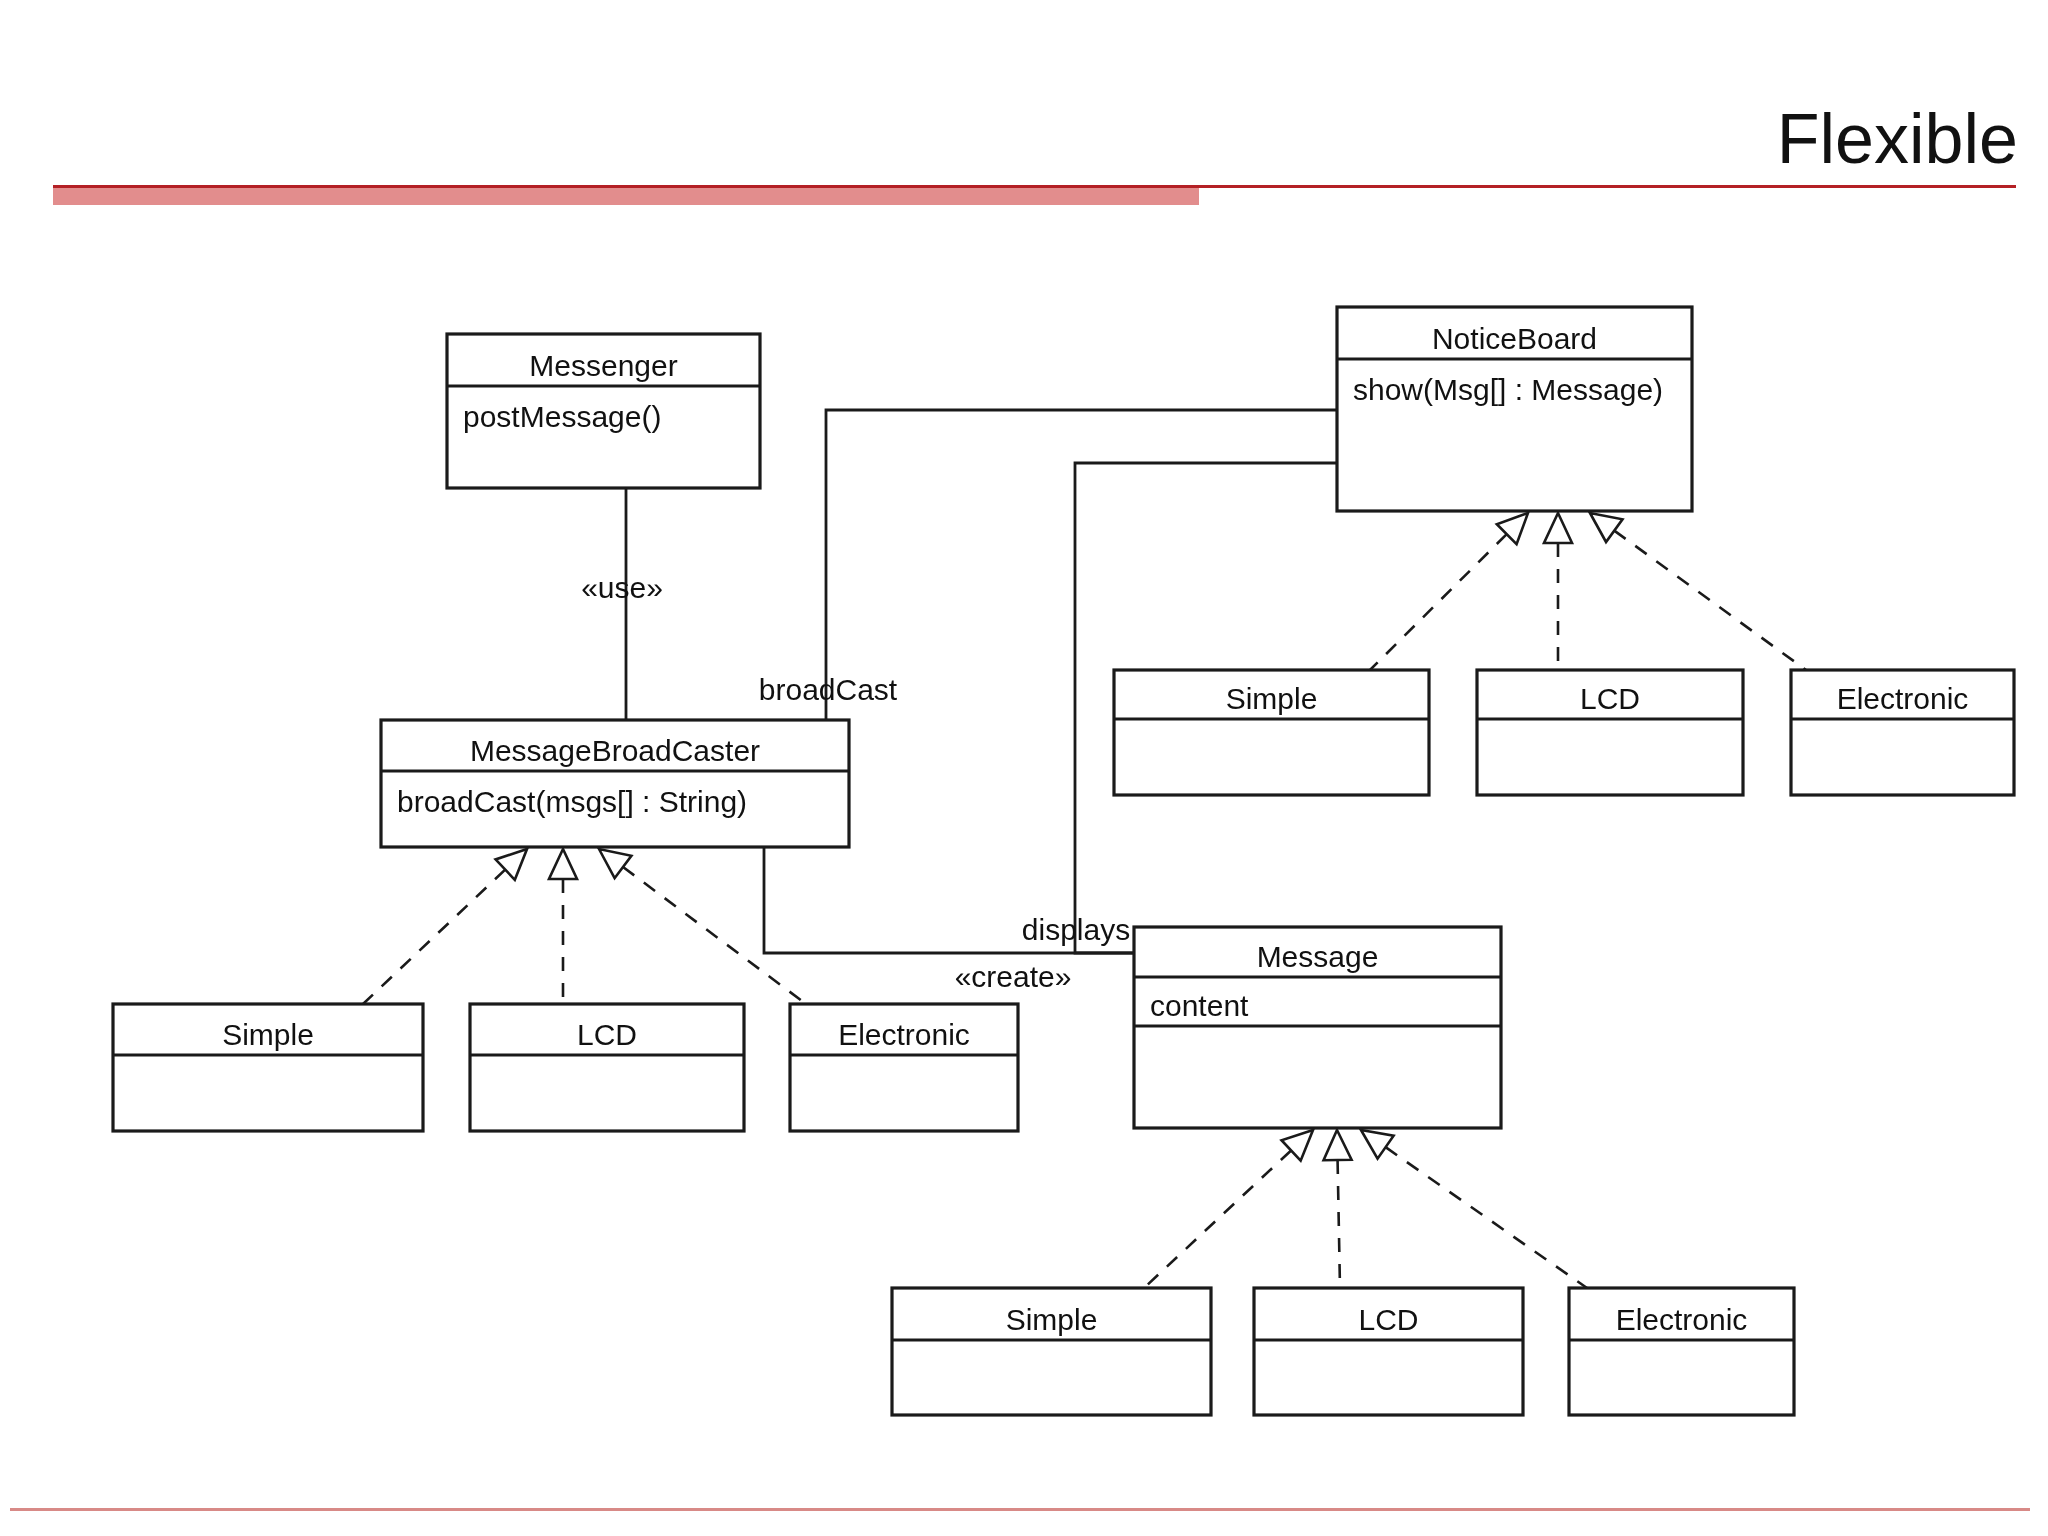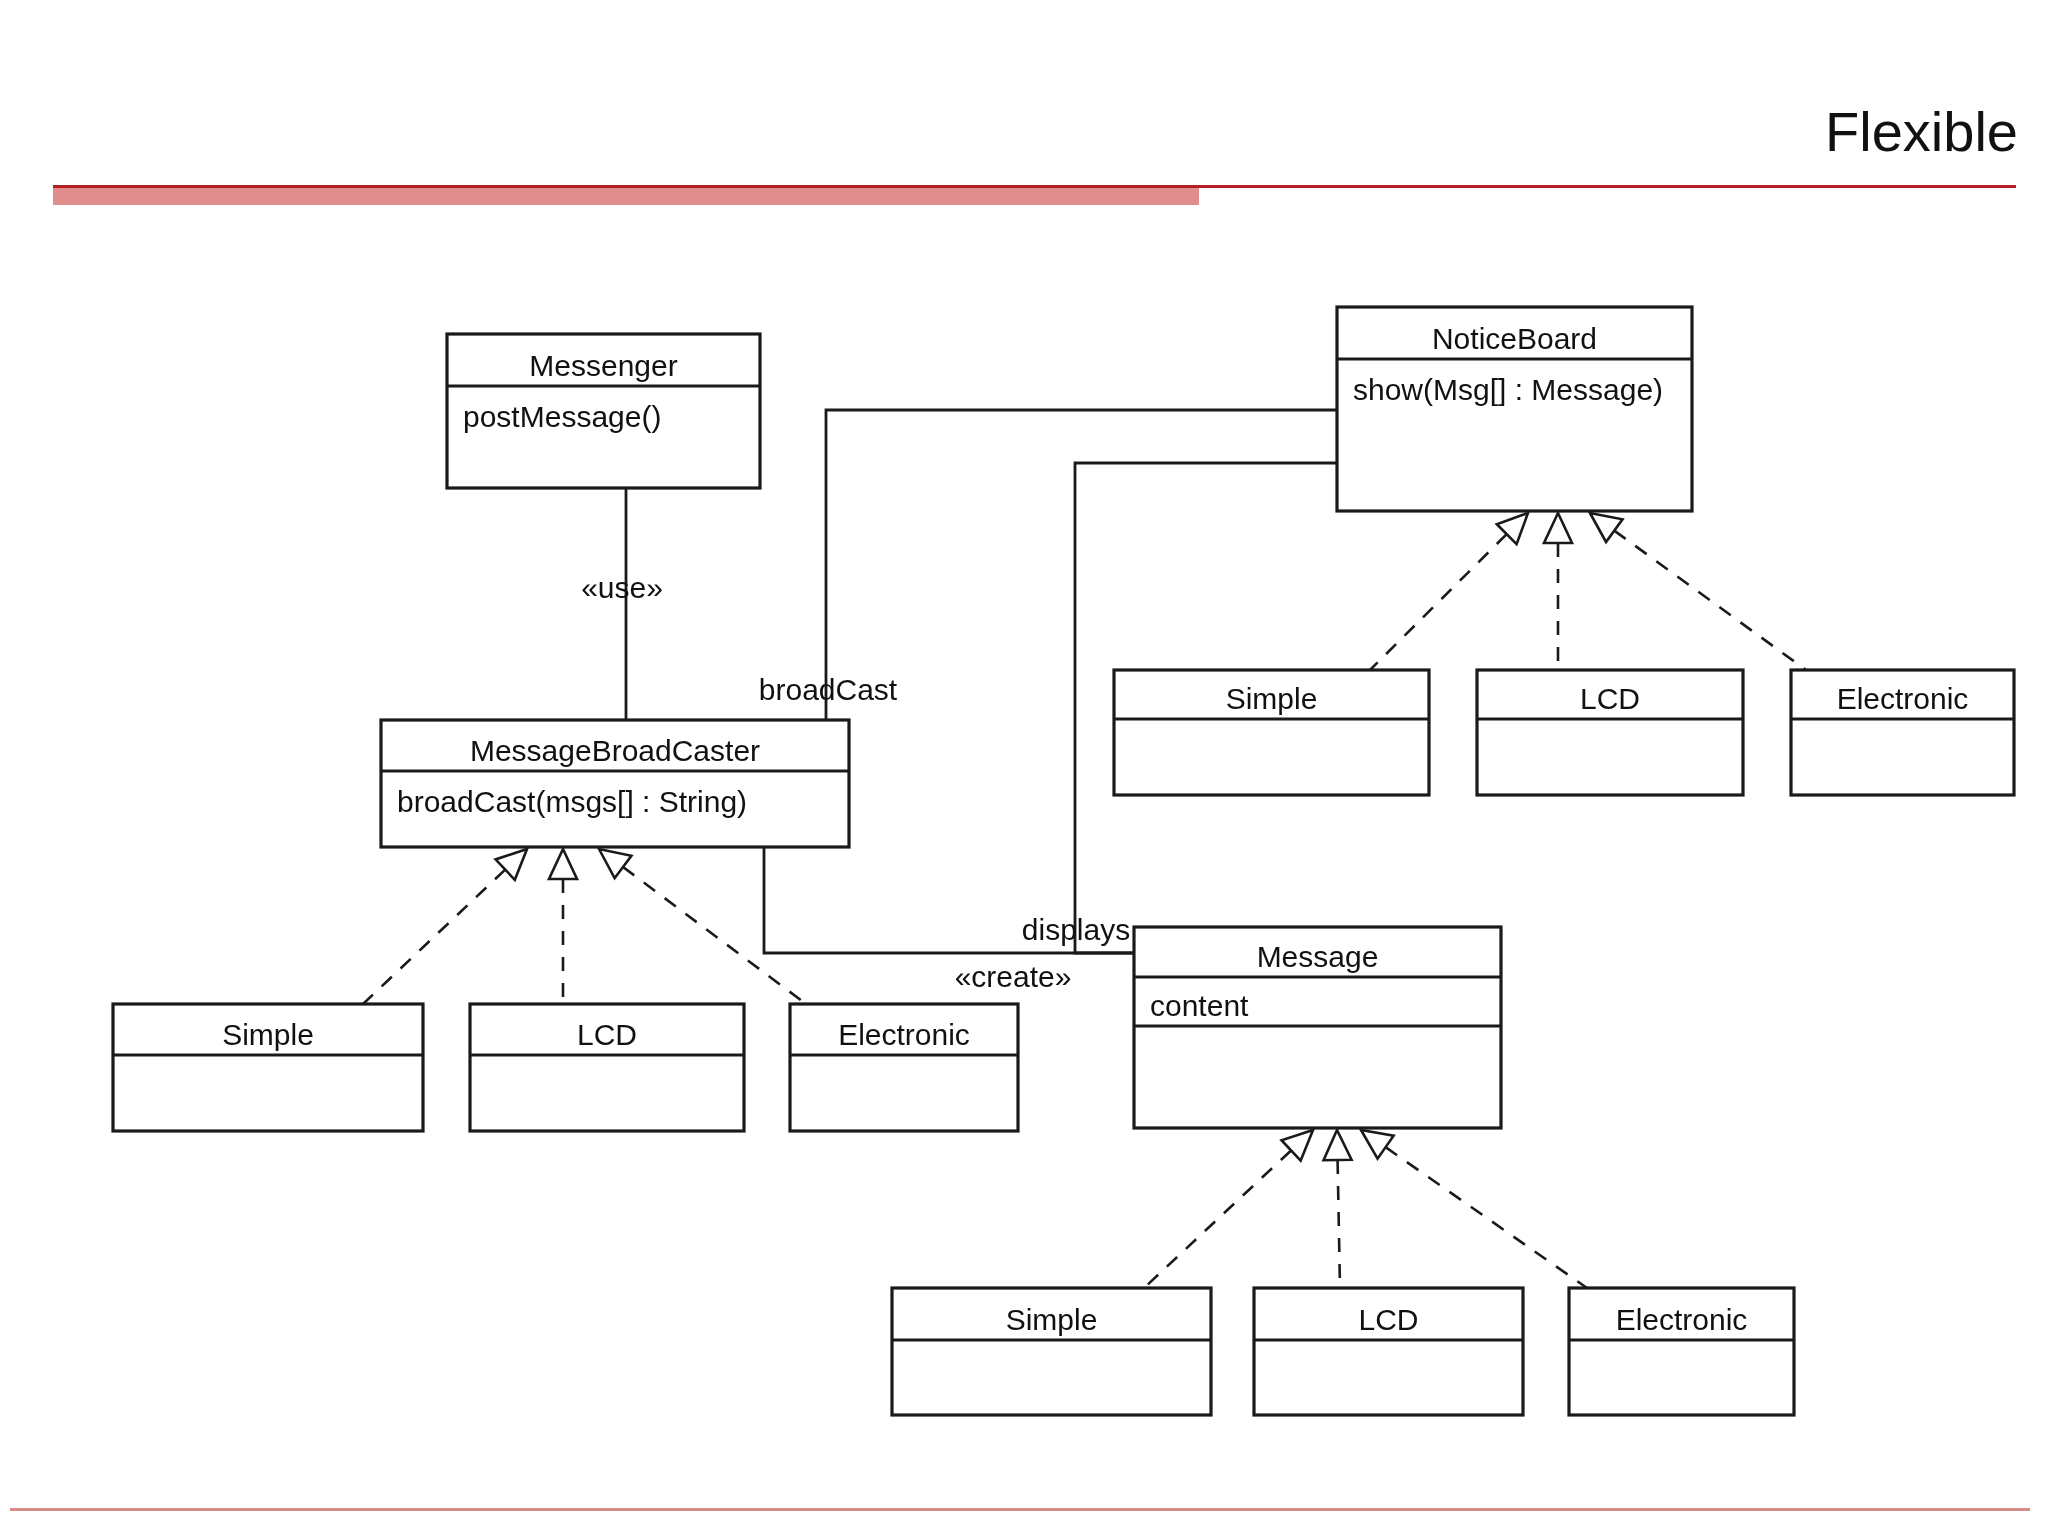--- a/index.html
+++ b/index.html
@@ -6,21 +6,21 @@
   .slide{
     position:relative;
     width:2048px;height:1536px;
     background:#ffffff;
     overflow:hidden;
     font-family:"Liberation Sans", sans-serif;
   }
   .slide-title{
     position:absolute;
     top:104px;right:30px;
-    font-size:56px;
+    font-size:70px;
     line-height:1.0;
     color:#111111;
     letter-spacing:0px;
     white-space:nowrap;
   }
   .title-underline{
     position:absolute;
     top:185px;left:53px;
     width:1963px;height:3px;
   }

